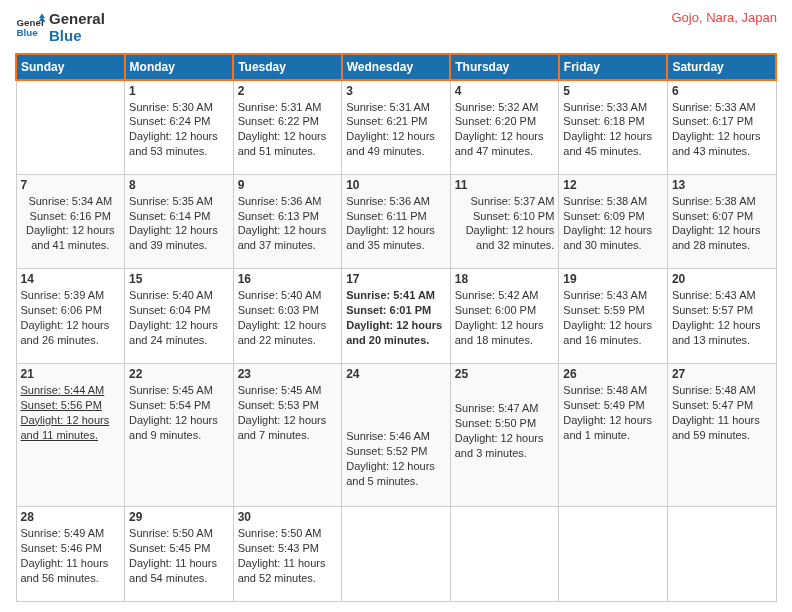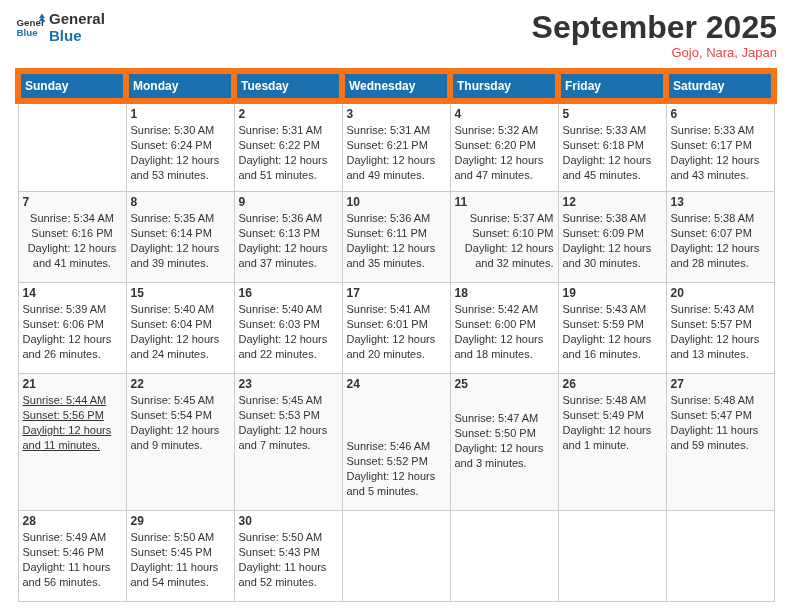--- a/index.html
+++ b/index.html
@@ -51,21 +51,21 @@
       flex: 1;
       table-layout: fixed;
     }
     .calendar-table th {
       background-color: #1a6faf;
       color: #fff;
       font-size: 12px;
       font-weight: bold;
       padding: 5px 4px;
       text-align: left;
-      border: 6px solid #f97316;
+      border: 2px solid #f97316;
     }
     .calendar-table td {
       vertical-align: top;
       border: 1px solid #ccc;
       padding: 3px 4px;
       font-size: 9.5px;
       color: #333;
       height: 85px;
       background: #fff;
     }
@@ -99,21 +99,20 @@
         <text x="2" y="32" font-size="13" font-weight="bold" fill="#1a6faf" font-family="Arial">Blue</text>
         <polygon points="32,8 40,8 36,2" fill="#1a6faf"></polygon>
         <polygon points="34,10 42,10 38,4" fill="#1a6faf" transform="translate(-2,2)"></polygon>
       </svg>
       <div style="display:flex;flex-direction:column;line-height:1.15;">
         <span style="font-size:15px;font-weight:bold;color:#333;">General</span>
         <span style="font-size:15px;font-weight:bold;color:#1a6faf;">Blue</span>
       </div>
     </div>
     <div class="title-block">
-      <div class="month-title">September 2025</div>
       <div class="subtitle">Gojo, Nara, Japan</div>
     </div>
   </div>
 
   <table class="calendar-table">
     <thead>
       <tr>
         <th>Sunday</th>
         <th>Monday</th>
         <th>Tuesday</th>
@@ -237,21 +236,21 @@
           </td>
           <td>
             <span class="day-number">16</span>
             <div class="cell-text" style="white-space: pre-line;">Sunrise: 5:40 AM
 Sunset: 6:03 PM
 Daylight: 12 hours
 and 22 minutes.</div>
           </td>
           <td>
             <span class="day-number">17</span>
-            <div class="cell-text" style="white-space: pre-line;">Sunrise: 5:41 AM
+            <div class="cell-text" style="white-space: pre-line; font-weight: bold;">Sunrise: 5:41 AM
 Sunset: 6:01 PM
 Daylight: 12 hours
 and 20 minutes.</div>
           </td>
           <td>
             <span class="day-number">18</span>
             <div class="cell-text" style="white-space: pre-line;">Sunrise: 5:42 AM
 Sunset: 6:00 PM
 Daylight: 12 hours
 and 18 minutes.</div>

